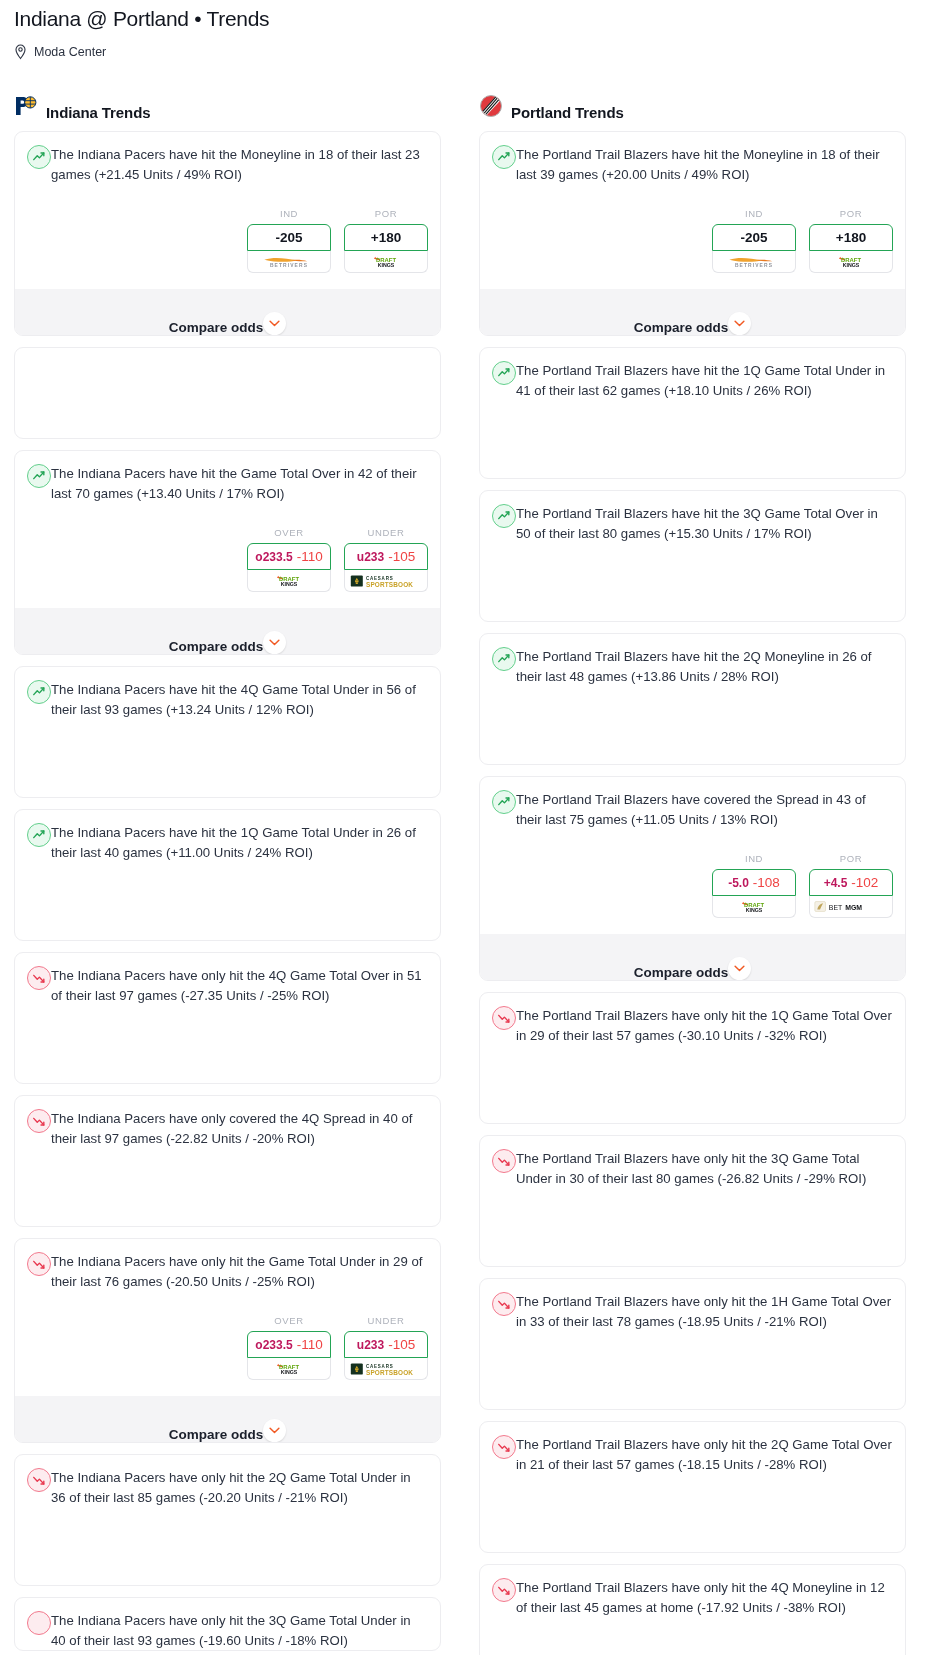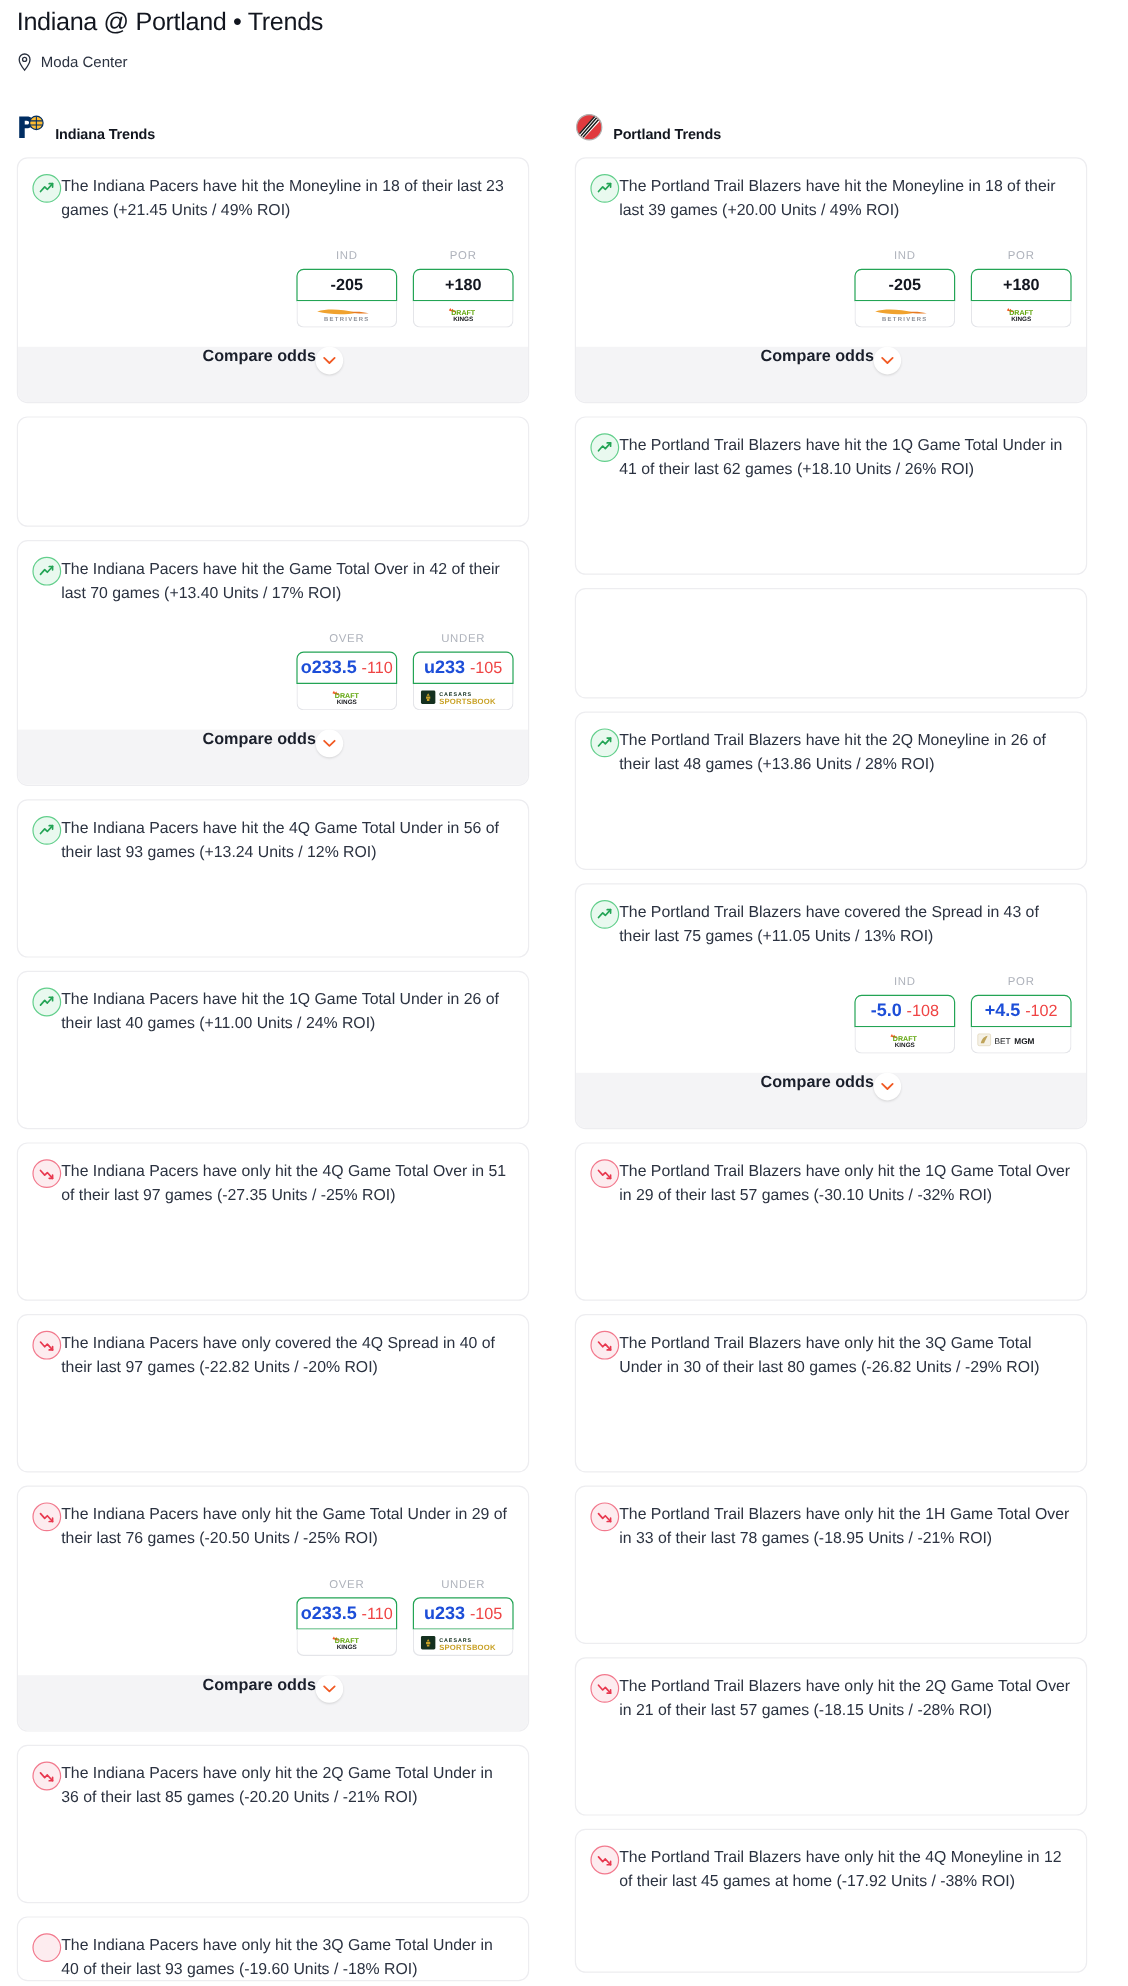--- a/index.html
+++ b/index.html
@@ -41,21 +41,21 @@
 
   .col-heading {
     display: flex;
     align-items: center;
     gap: 8px;
     margin-bottom: 13px;
     height: 24px;
   }
   .col-heading .team-logo { width: 24px; height: 24px; flex: 0 0 auto; display:block; }
   .col-heading .title {
-    font-size: 12px;
+    font-size: 15px;
     font-weight: 700;
     color: #12161f;
     letter-spacing: -0.1px;
     margin-top: 12px;
   }
 
   
   .trend-card {
     border: 1px solid #ededf0;
     border-radius: 9px;
@@ -107,42 +107,42 @@
   .odds-box {
     border: 1px solid #23a455;
     border-radius: 6px 6px 0 0;
     height: 27px;
     display: flex;
     align-items: center;
     justify-content: center;
     gap: 4px;
     background: #fff;
   }
-  .odds-line { font-size: 15px; font-weight: 700; color: #1d4ed8; }
+  .odds-line { font-size: 12px; font-weight: 700; color: #be185d; }
   .odds-price { font-size: 13.5px; font-weight: 400; color: #ef4444; }
   .odds-price.solo { font-weight: 700; color: #12161f; }
   .book-box {
     border: 1px solid #e4e5e9;
     border-top: none;
     border-radius: 0 0 6px 6px;
     height: 22px;
     display: flex;
     align-items: center;
     justify-content: center;
     background: #fff;
   }
   .book-logo { height: 15px; display: block; }
 
   
   .compare-bar {
     margin: 16px -12px 0 -12px;
     background: #f4f4f6;
     height: 46px;
     display: flex;
-    align-items: flex-start;
+    align-items: flex-end;
     justify-content: center;
   }
   .compare-label { font-size: 13.5px; font-weight: 600; color: #1a1f2b; }
   .chev-btn {
     width: 23px; height: 23px; border-radius: 50%;
     background: #fff;
     display: flex; align-items: center; justify-content: center;
     box-shadow: 0 1px 2px rgba(0,0,0,0.12);
   }
   .chev-btn svg { display: block; }
@@ -465,20 +465,29 @@
               <path d="M2 11 L6 6.5 L8.5 9 L13.5 3.5" fill="none" stroke="#23a455" stroke-width="1.6" stroke-linecap="round" stroke-linejoin="round"></path>
               <path d="M10.3 3.5 H13.5 V6.7" fill="none" stroke="#23a455" stroke-width="1.6" stroke-linecap="round" stroke-linejoin="round"></path>
             </svg>
           </span>
           <div class="trend-text">The Portland Trail Blazers have hit the 1Q Game Total Under in 41 of their last 62 games (+18.10 Units / 26% ROI)</div>
         </div>
         <div class="trend-body"></div>
         <div style="height: 12px;"></div>
       </div>
       <div class="trend-card">
+        <div class="trend-top">
+          <span class="trend-icon up">
+            <svg viewBox="0 0 16 16" width="14" height="14">
+              <path d="M2 11 L6 6.5 L8.5 9 L13.5 3.5" fill="none" stroke="#23a455" stroke-width="1.6" stroke-linecap="round" stroke-linejoin="round"></path>
+              <path d="M10.3 3.5 H13.5 V6.7" fill="none" stroke="#23a455" stroke-width="1.6" stroke-linecap="round" stroke-linejoin="round"></path>
+            </svg>
+          </span>
+          <div class="trend-text">The Portland Trail Blazers have hit the 3Q Game Total Over in 50 of their last 80 games (+15.30 Units / 17% ROI)</div>
+        </div>
         <div class="trend-body"></div>
         <div style="height: 12px;"></div>
       </div>
       <div class="trend-card">
         <div class="trend-top">
           <span class="trend-icon up">
             <svg viewBox="0 0 16 16" width="14" height="14">
               <path d="M2 11 L6 6.5 L8.5 9 L13.5 3.5" fill="none" stroke="#23a455" stroke-width="1.6" stroke-linecap="round" stroke-linejoin="round"></path>
               <path d="M10.3 3.5 H13.5 V6.7" fill="none" stroke="#23a455" stroke-width="1.6" stroke-linecap="round" stroke-linejoin="round"></path>
             </svg>

